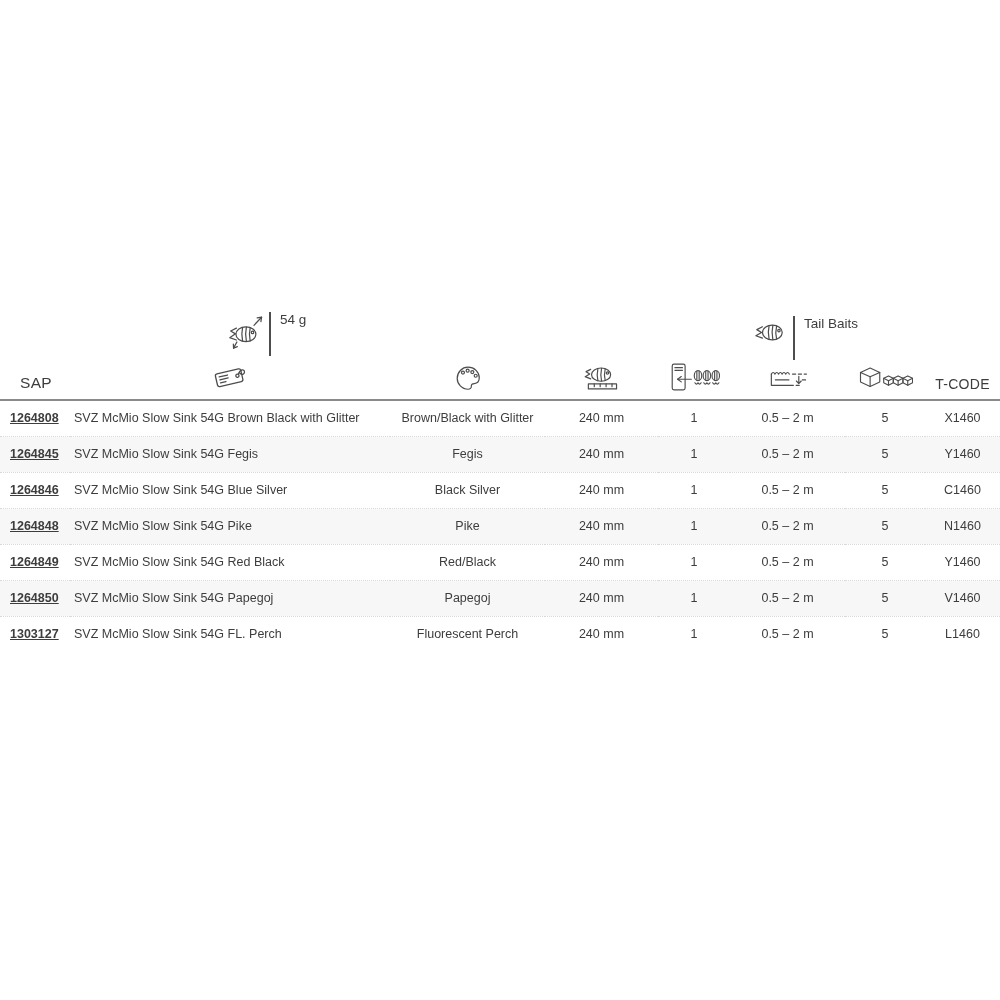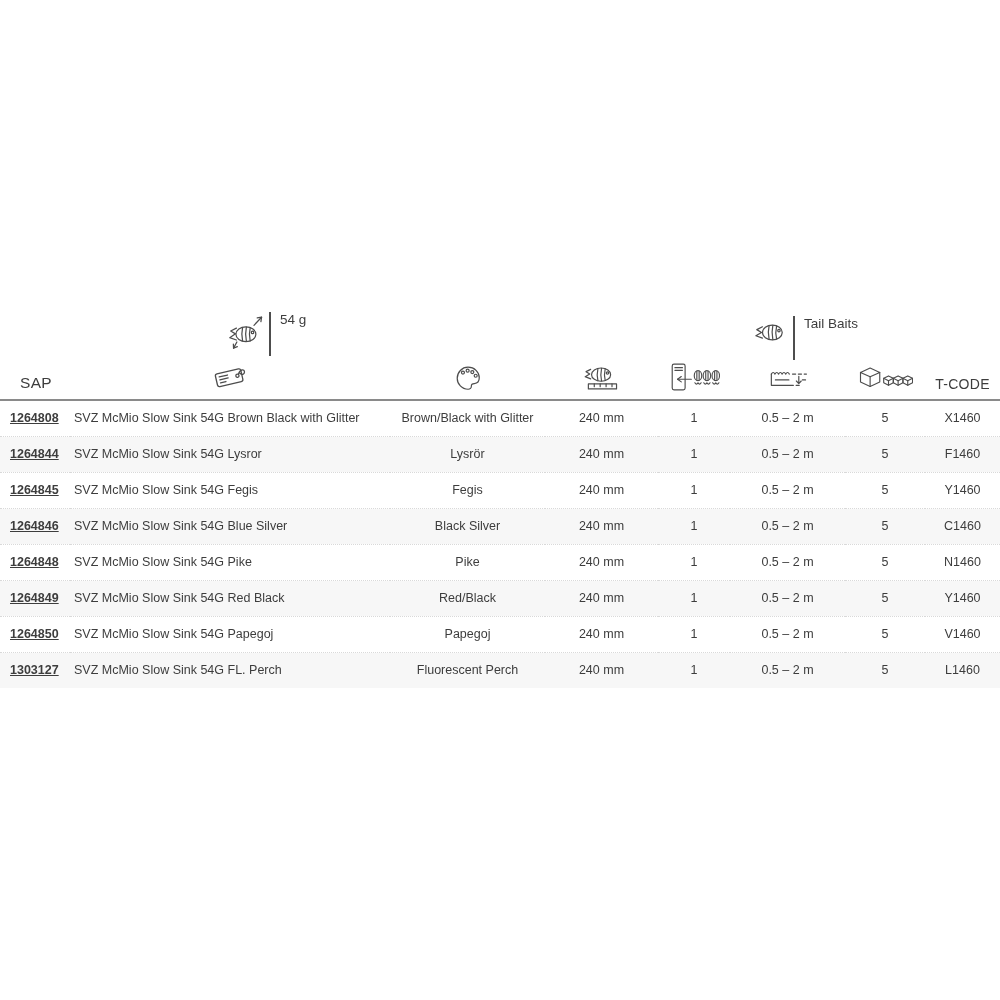--- a/index.html
+++ b/index.html
@@ -228,30 +228,20 @@
         <td class="col-sap">1264808</td>
         <td class="col-name">SVZ McMio Slow Sink 54G Brown Black with Glitter</td>
         <td class="col-color">Brown/Black with Glitter</td>
         <td class="col-length">240 mm</td>
         <td class="col-qty">1</td>
         <td class="col-depth">0.5 – 2 m</td>
         <td class="col-pack">5</td>
         <td class="col-tcode">X1460</td>
       </tr>
       <tr>
-        <td class="col-sap">1264844</td>
-        <td class="col-name">SVZ McMio Slow Sink 54G Lysror</td>
-        <td class="col-color">Lysrör</td>
-        <td class="col-length">240 mm</td>
-        <td class="col-qty">1</td>
-        <td class="col-depth">0.5 – 2 m</td>
-        <td class="col-pack">5</td>
-        <td class="col-tcode">F1460</td>
-      </tr>
-      <tr>
         <td class="col-sap">1264845</td>
         <td class="col-name">SVZ McMio Slow Sink 54G Fegis</td>
         <td class="col-color">Fegis</td>
         <td class="col-length">240 mm</td>
         <td class="col-qty">1</td>
         <td class="col-depth">0.5 – 2 m</td>
         <td class="col-pack">5</td>
         <td class="col-tcode">Y1460</td>
       </tr>
       <tr>

